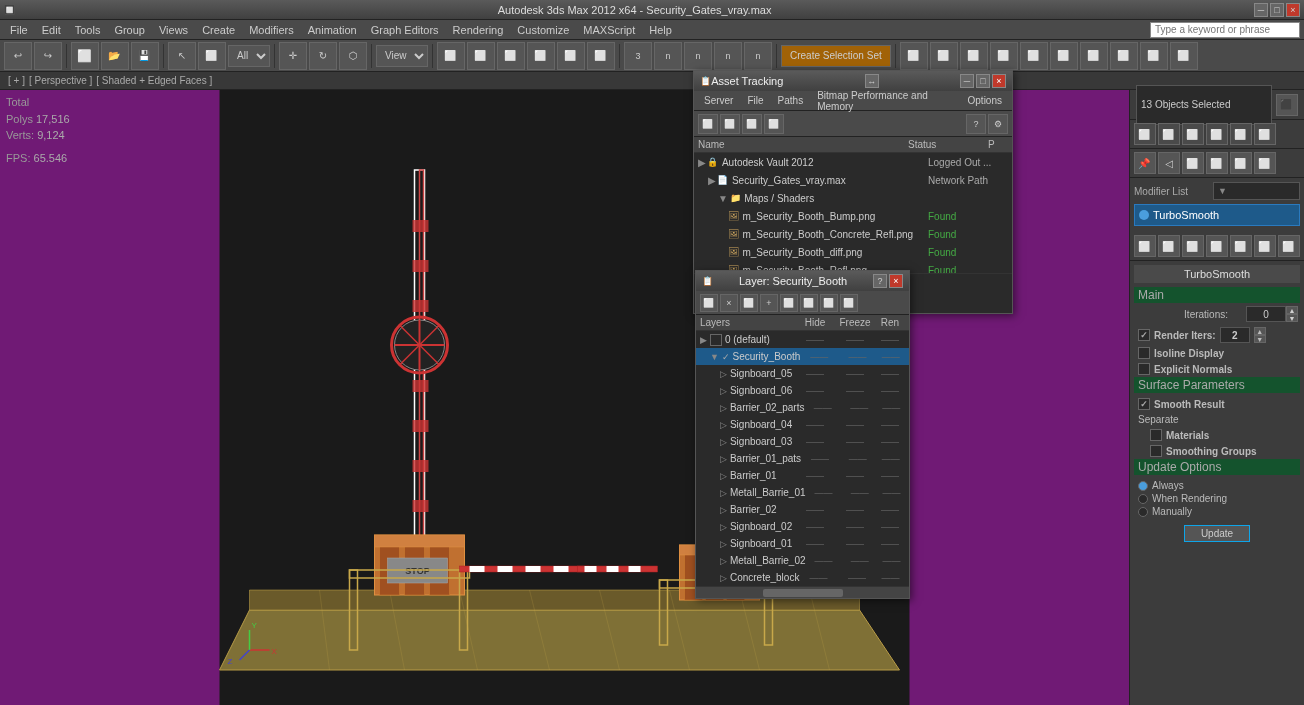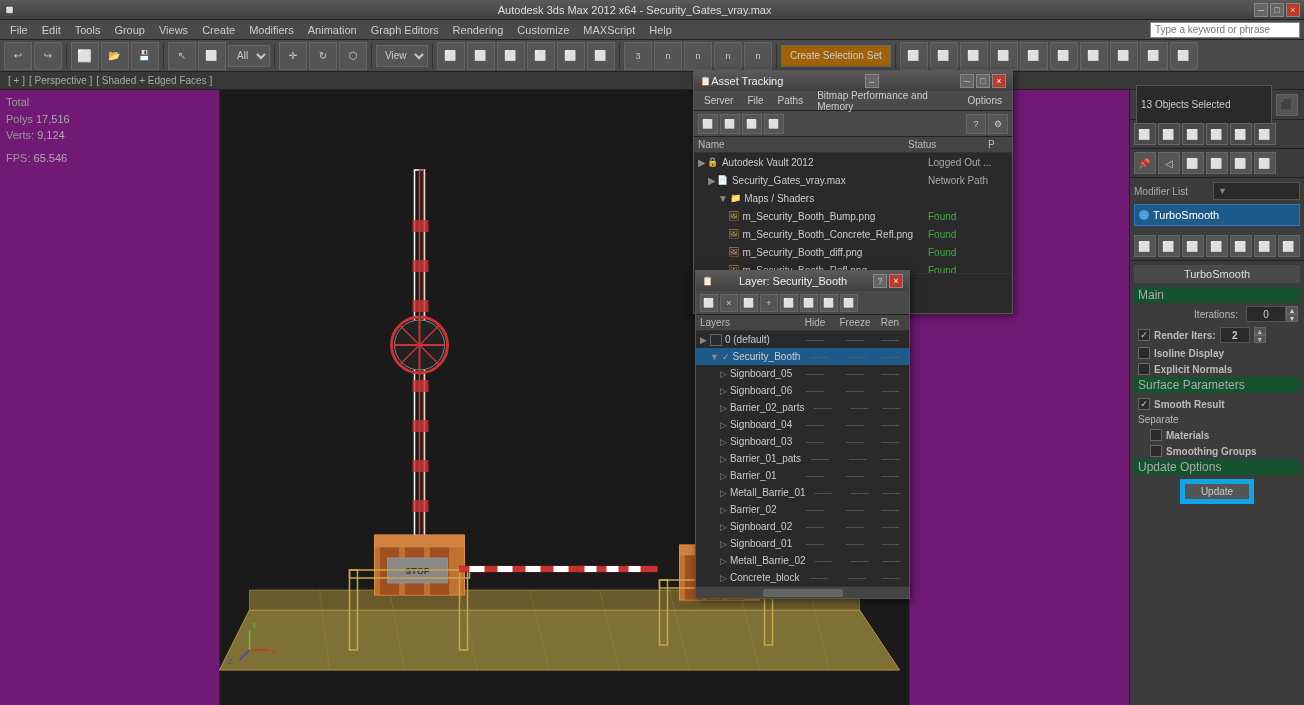--- a/index.html
+++ b/index.html
@@ -245,21 +245,21 @@
       display: flex;
       align-items: center;
       margin-bottom: 3px;
       padding: 0 2px;
     }
     .param-label {
       flex: 1;
       font-size: 10px;
       color: #bbb;
       text-align: right;
-      padding-right: 8px;
+      padding-right: 18px;
     }
     .param-value {
       background: #2a2a2a;
       border: 1px solid #555;
       width: 40px;
       height: 16px;
       font-size: 10px;
       color: #ccc;
       display: flex;
       align-items: center;
@@ -314,21 +314,21 @@
       border-radius: 50%;
       background: #2a2a2a;
       border: 1px solid #666;
       display: inline-block;
     }
     .rb.selected { background: #4a9edd; }
     .update-btn {
       margin: 4px auto;
       display: block;
       background: #555;
-      border: 5px solid #0ea5e9;
+      border: 1px solid #0ea5e9;
       color: #ccc;
       font-size: 10px;
       padding: 2px 16px;
       cursor: pointer;
     }
     .right-panel-icons {
       display: flex;
       gap: 2px;
       padding: 3px 4px;
       border-bottom: 1px solid #222;
@@ -826,20 +826,34 @@
       <div class="checkbox-row" style="padding-left:16px;">
         <div class="cb"></div>
         <span>Materials</span>
       </div>
       <div class="checkbox-row" style="padding-left:16px;">
         <div class="cb"></div>
         <span>Smoothing Groups</span>
       </div>
 
       <div class="param-section-title">Update Options</div>
+      <div class="radio-group">
+        <div class="radio-row">
+          <div class="rb selected"></div>
+          <span>Always</span>
+        </div>
+        <div class="radio-row">
+          <div class="rb"></div>
+          <span>When Rendering</span>
+        </div>
+        <div class="radio-row">
+          <div class="rb"></div>
+          <span>Manually</span>
+        </div>
+      </div>
       <button class="update-btn">Update</button>
     </div>
   </div>
 </div>
 
 <div id="asset-tracking">
   <div class="dialog-titlebar">
     <span style="font-size:9px;color:#aaa;">📋</span>
     <span class="dialog-title">Asset Tracking</span>
     <div style="flex:1;display:flex;justify-content:center;gap:4px;">

